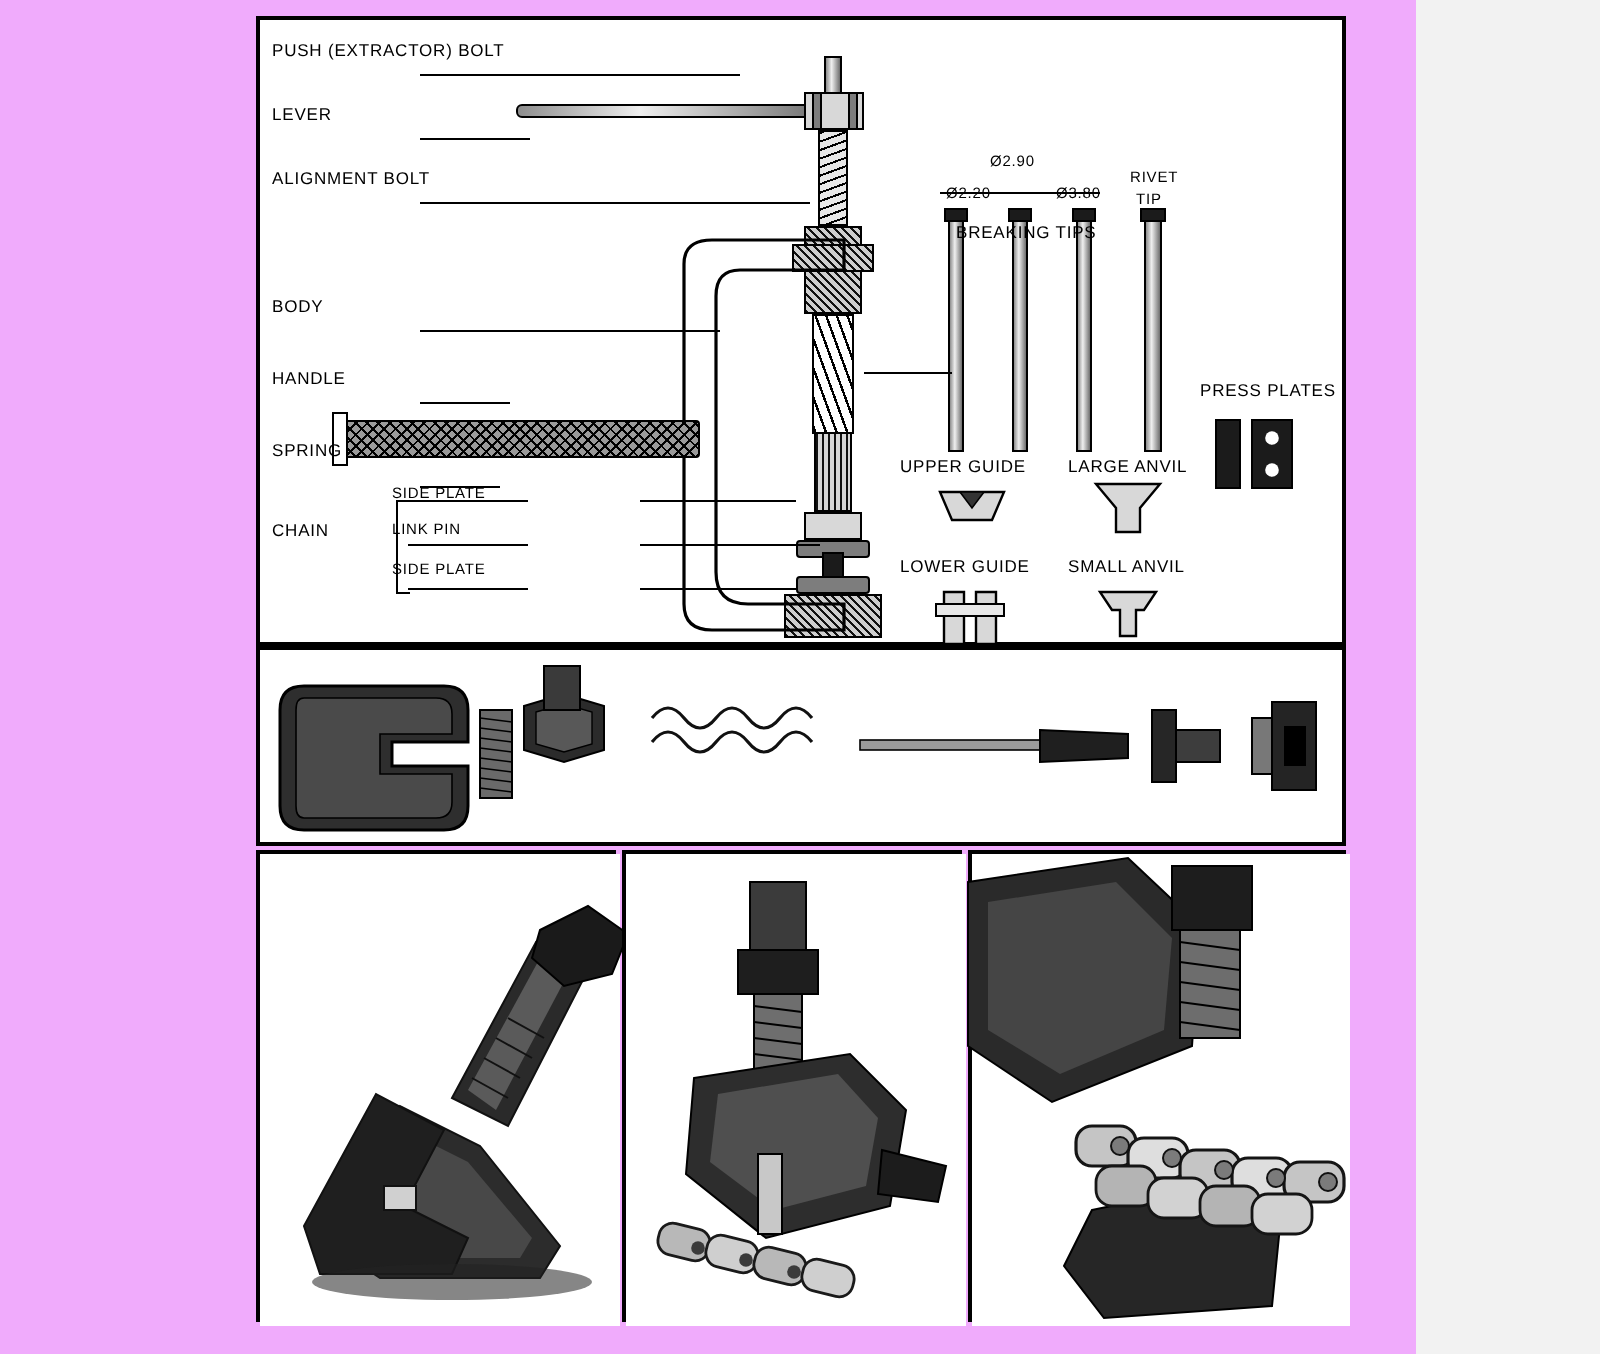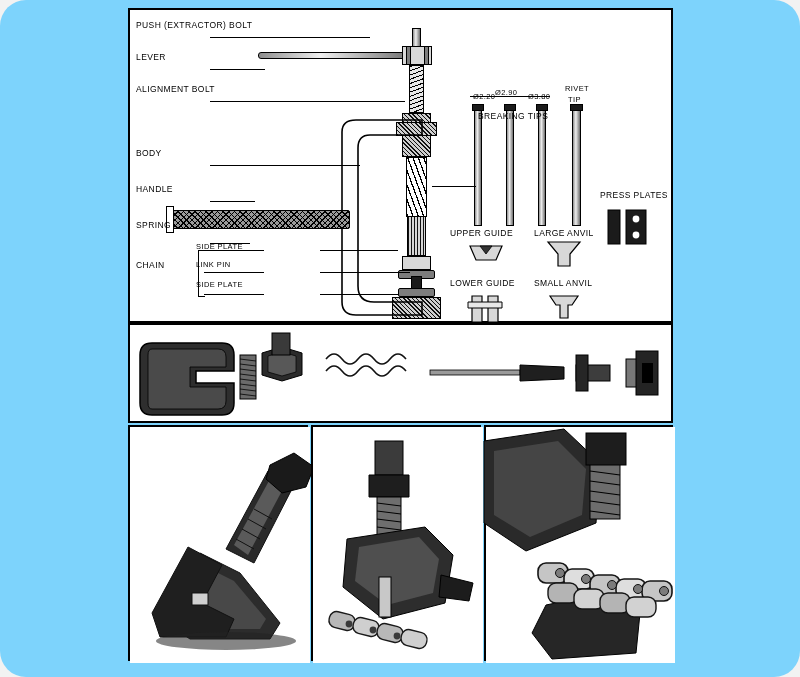--- a/index.html
+++ b/index.html
@@ -4,23 +4,22 @@
 <style>
   html,body{margin:0;padding:0;}
   body{
     width:800px;height:677px;
     background:#f2f2f2;
     font-family:"Liberation Sans", sans-serif;
     position:relative;
     overflow:hidden;
   }
   .sheet{
-    position:absolute;left:0;top:0;width:800px;height:677px;
-    background:#7dd3fc;
-    border-radius:26px;
+    position:absolute;left:0;top:0;width:708px;height:677px;
+    background:#f0abfc;
   }
   
   .panel{
     position:absolute;
     background:#ffffff;
     border:2px solid #000;
     box-sizing:border-box;
   }
   #panel-exploded{left:128px;top:8px;width:545px;height:315px;}
   #panel-assembly{left:128px;top:323px;width:545px;height:100px;}
@@ -190,21 +189,21 @@
   <div class="lbl" style="left:136px;top:184px;">HANDLE</div>
   <div class="lbl" style="left:136px;top:220px;">SPRING</div>
   <div class="lbl" style="left:136px;top:260px;">CHAIN</div>
 
   <div class="lbl small" style="left:196px;top:242px;">SIDE PLATE</div>
   <div class="lbl small" style="left:196px;top:260px;">LINK PIN</div>
   <div class="lbl small" style="left:196px;top:280px;">SIDE PLATE</div>
 
   <div class="lbl" style="left:478px;top:78px;margin-top:33px;">BREAKING TIPS</div>
   <div class="lbl small" style="left:462px;top:92px;padding-left:11px;">Ø2.20</div>
-  <div class="lbl small" style="left:495px;top:88px;">Ø2.90</div>
+  <div class="lbl small" style="left:495px;top:76px;">Ø2.90</div>
   <div class="lbl small" style="left:528px;top:92px;">Ø3.80</div>
   <div class="lbl small" style="left:565px;top:84px;">RIVET</div>
   <div class="lbl small" style="left:568px;top:95px;">TIP</div>
 
   <div class="lbl" style="left:600px;top:190px;">PRESS PLATES</div>
 
   <div class="lbl" style="left:450px;top:228px;">UPPER GUIDE</div>
   <div class="lbl" style="left:534px;top:228px;">LARGE ANVIL</div>
   <div class="lbl" style="left:450px;top:278px;">LOWER GUIDE</div>
   <div class="lbl" style="left:534px;top:278px;">SMALL ANVIL</div>

